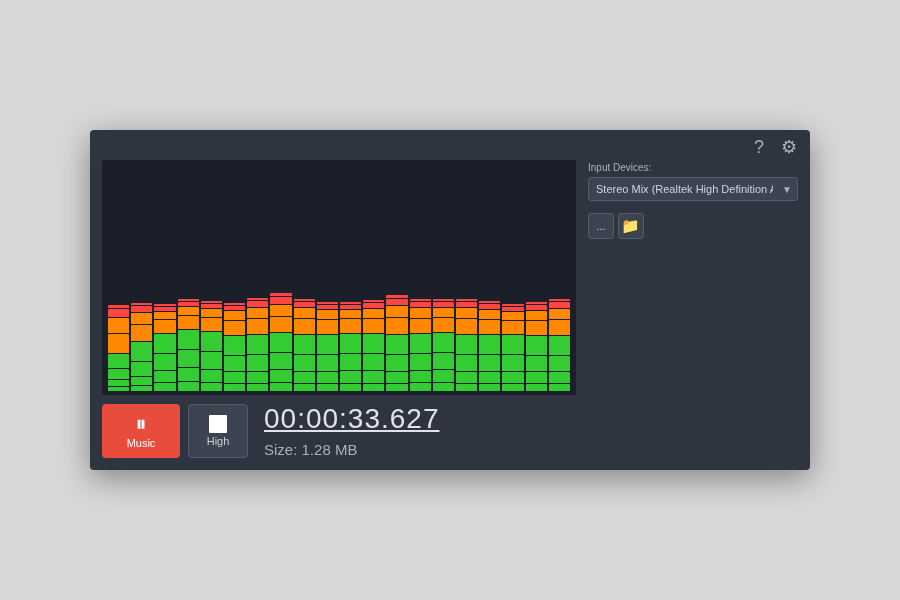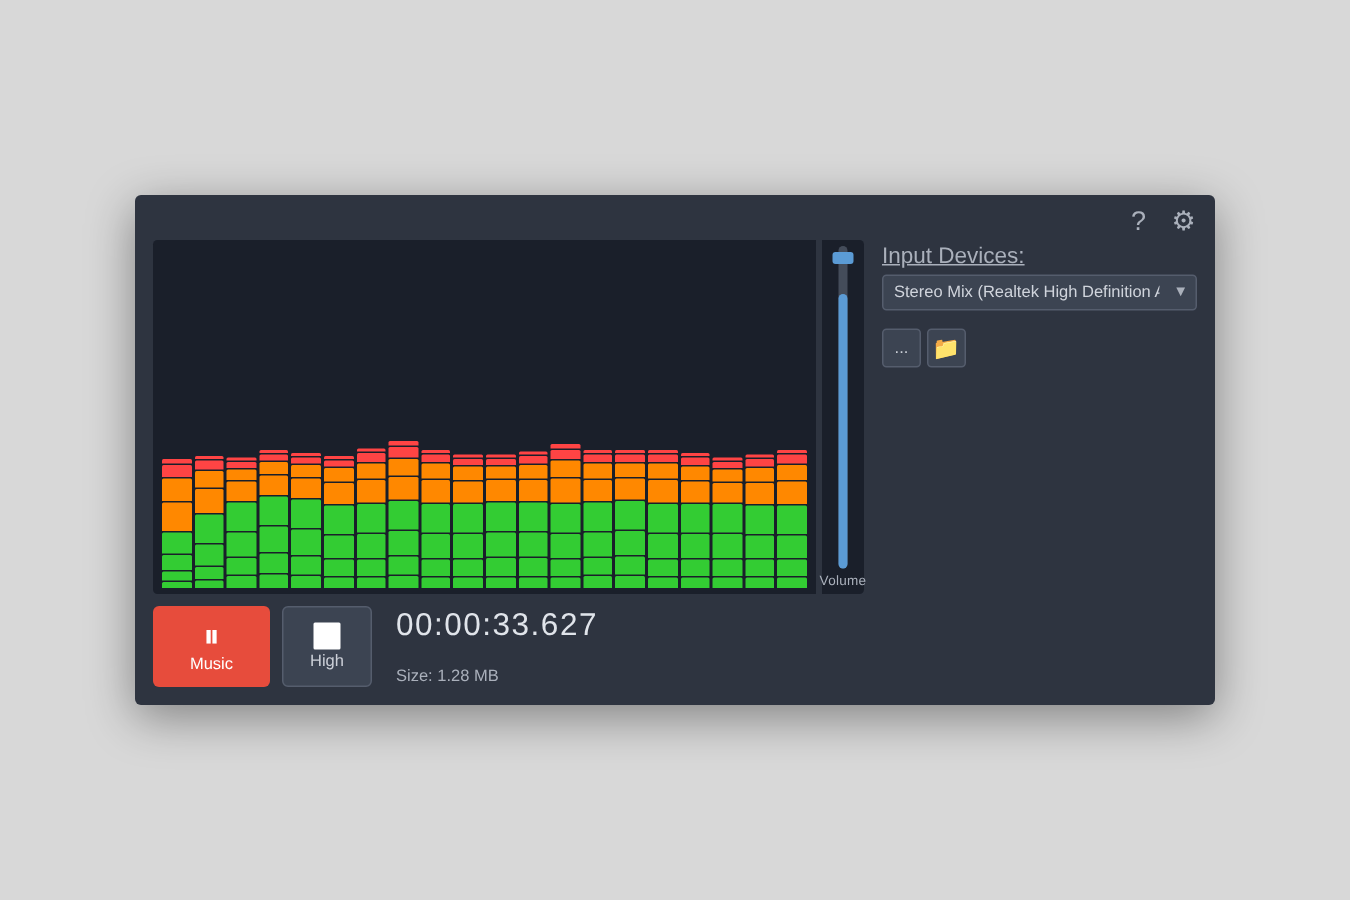--- a/index.html
+++ b/index.html
@@ -200,46 +200,46 @@
       color: #ccd0d8;
     }
 
     .time-info {
       display: flex;
       flex-direction: column;
       margin-left: 8px;
     }
 
     .time-display {
-      font-size: 21px;
+      font-size: 28px;
       color: #e0e4ea;
       font-weight: 300;
       letter-spacing: 1px;
+      text-decoration: underline;
     }
 
     .size-display {
-      font-size: 11px;
+      font-size: 15px;
       color: #aab0bb;
-      margin-top: 16px;
+      margin-top: 6px;
     }
 
     
     .right-panel {
       width: 210px;
       display: flex;
       flex-direction: column;
       gap: 12px;
       padding-top: 2px;
     }
 
     .field-label {
-      font-size: 15px;
+      font-size: 10px;
       color: #aab0bb;
       margin-bottom: 4px;
-      text-decoration: underline;
     }
 
     .select-wrapper {
       position: relative;
       width: 100%;
     }
 
     .device-select {
       width: 100%;
       background: #3c4452;
@@ -517,27 +517,20 @@
               <div class="bar" style="height: 2px; background: rgb(255, 68, 68);"></div>
               <div class="bar" style="height: 6px; background: rgb(255, 68, 68);"></div>
               <div class="bar" style="height: 10px; background: rgb(255, 136, 0);"></div>
               <div class="bar" style="height: 15px; background: rgb(255, 136, 0);"></div>
               <div class="bar" style="height: 19px; background: rgb(51, 204, 51);"></div>
               <div class="bar" style="height: 15px; background: rgb(51, 204, 51);"></div>
               <div class="bar" style="height: 11px; background: rgb(51, 204, 51);"></div>
               <div class="bar" style="height: 7px; background: rgb(51, 204, 51);"></div>
             </div>
           </div>
-        <div class="volume-slider-container">
-          <div class="slider-track">
-            <div class="slider-fill"></div>
-            <div class="slider-thumb"></div>
-          </div>
-          <div class="volume-label">Volume</div>
-        </div>
       </div>
 
       <div class="controls-row">
         <button class="btn-pause">
           <span class="icon">⏸</span>
           <span class="lbl">Music</span>
         </button>
         <button class="btn-stop">
           <div class="icon"></div>
           <span class="lbl">High</span>

